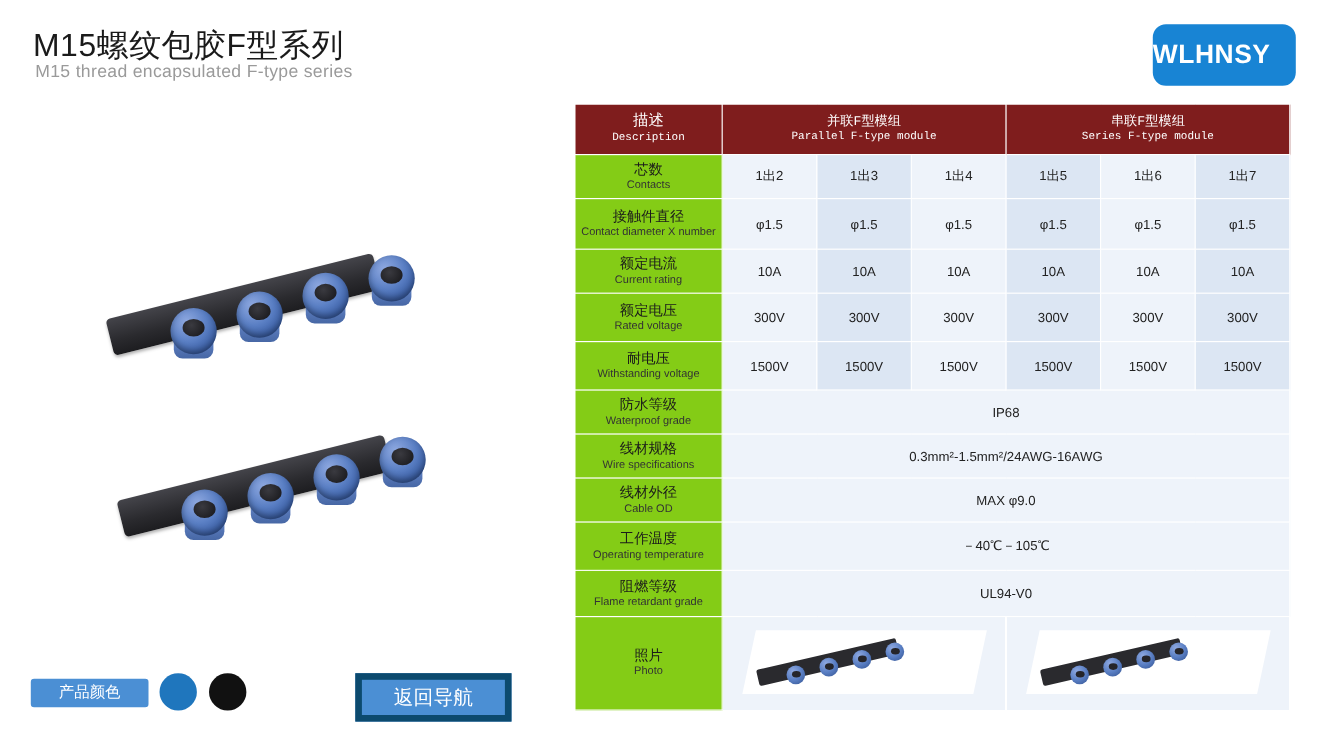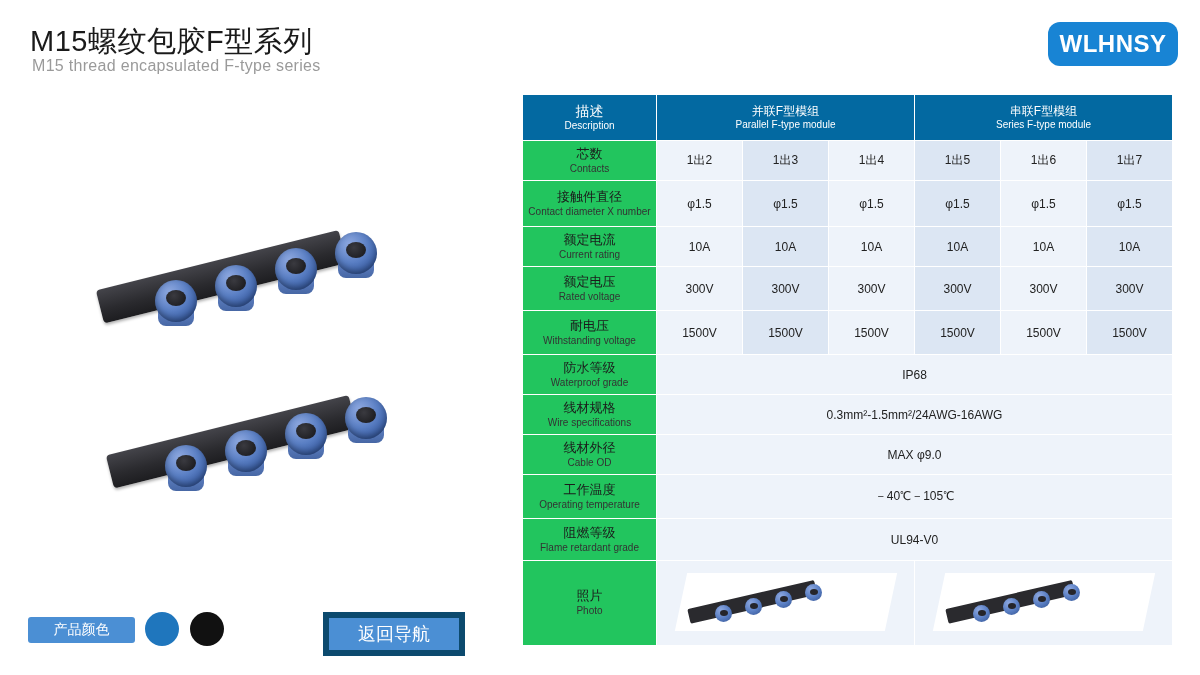--- a/index.html
+++ b/index.html
@@ -30,26 +30,25 @@
     left: 32px; top: 57px;
     font-size: 16px;
     color: #9a9a9a;
     letter-spacing: 0.3px;
   }
 
   
   .logo {
     position: absolute;
     right: 22px; top: 22px;
-    width: 130px; height: 44px;
+    width: 130px; height: 56px;
     background: #1884d4;
     border-radius: 12px;
     display: flex;
     align-items: center;
-    justify-content: center;
   }
   .logo-text {
     color: #ffffff;
     font-size: 24px;
     font-weight: bold;
     letter-spacing: 0.5px;
   }
 
   
   .product-area {
@@ -143,29 +142,30 @@
     color: #222;
     table-layout: fixed;
   }
   .spec-table td, .spec-table th {
     border: 1px solid #ffffff;
     text-align: center;
     vertical-align: middle;
     padding: 4px 2px;
   }
   .hdr {
-    background: #0369a1;
+    background: #7f1d1d;
     color: #ffffff;
     height: 46px;
+    font-family: Liberation Mono, monospace;
   }
   .hdr .cn { font-size: 14px; display: block; line-height: 1.25; }
   .hdr .en { font-size: 10px; display: block; line-height: 1.2; }
 
   .rowlabel {
-    background: #22c55e;
+    background: #84cc16;
     color: #1b1b1b;
     width: 134px;
   }
   .rowlabel .cn { font-size: 13px; display: block; line-height: 1.3; }
   .rowlabel .en { font-size: 10px; display: block; line-height: 1.25; color: #333; }
 
   .cell-a { background: #eef3fa; font-size: 12px; }
   .cell-b { background: #dce6f3; font-size: 12px; }
   .cell-wide { background: #eef3fa; font-size: 12px; }
 

